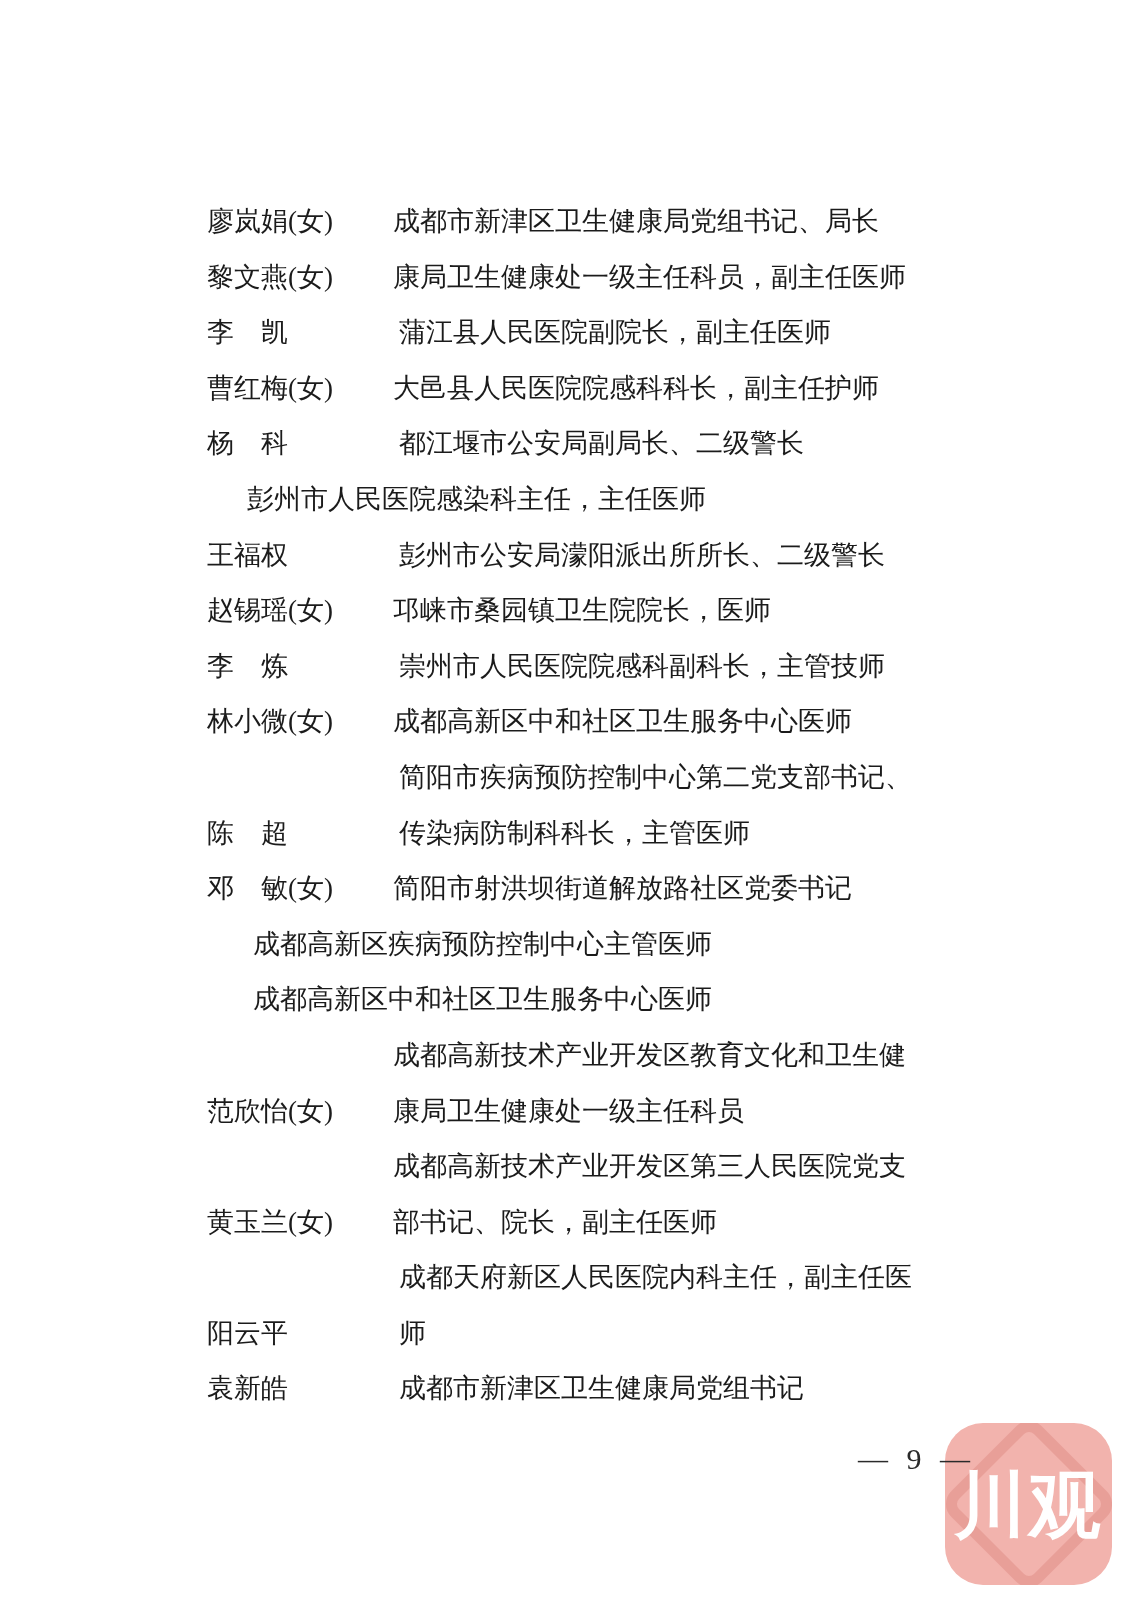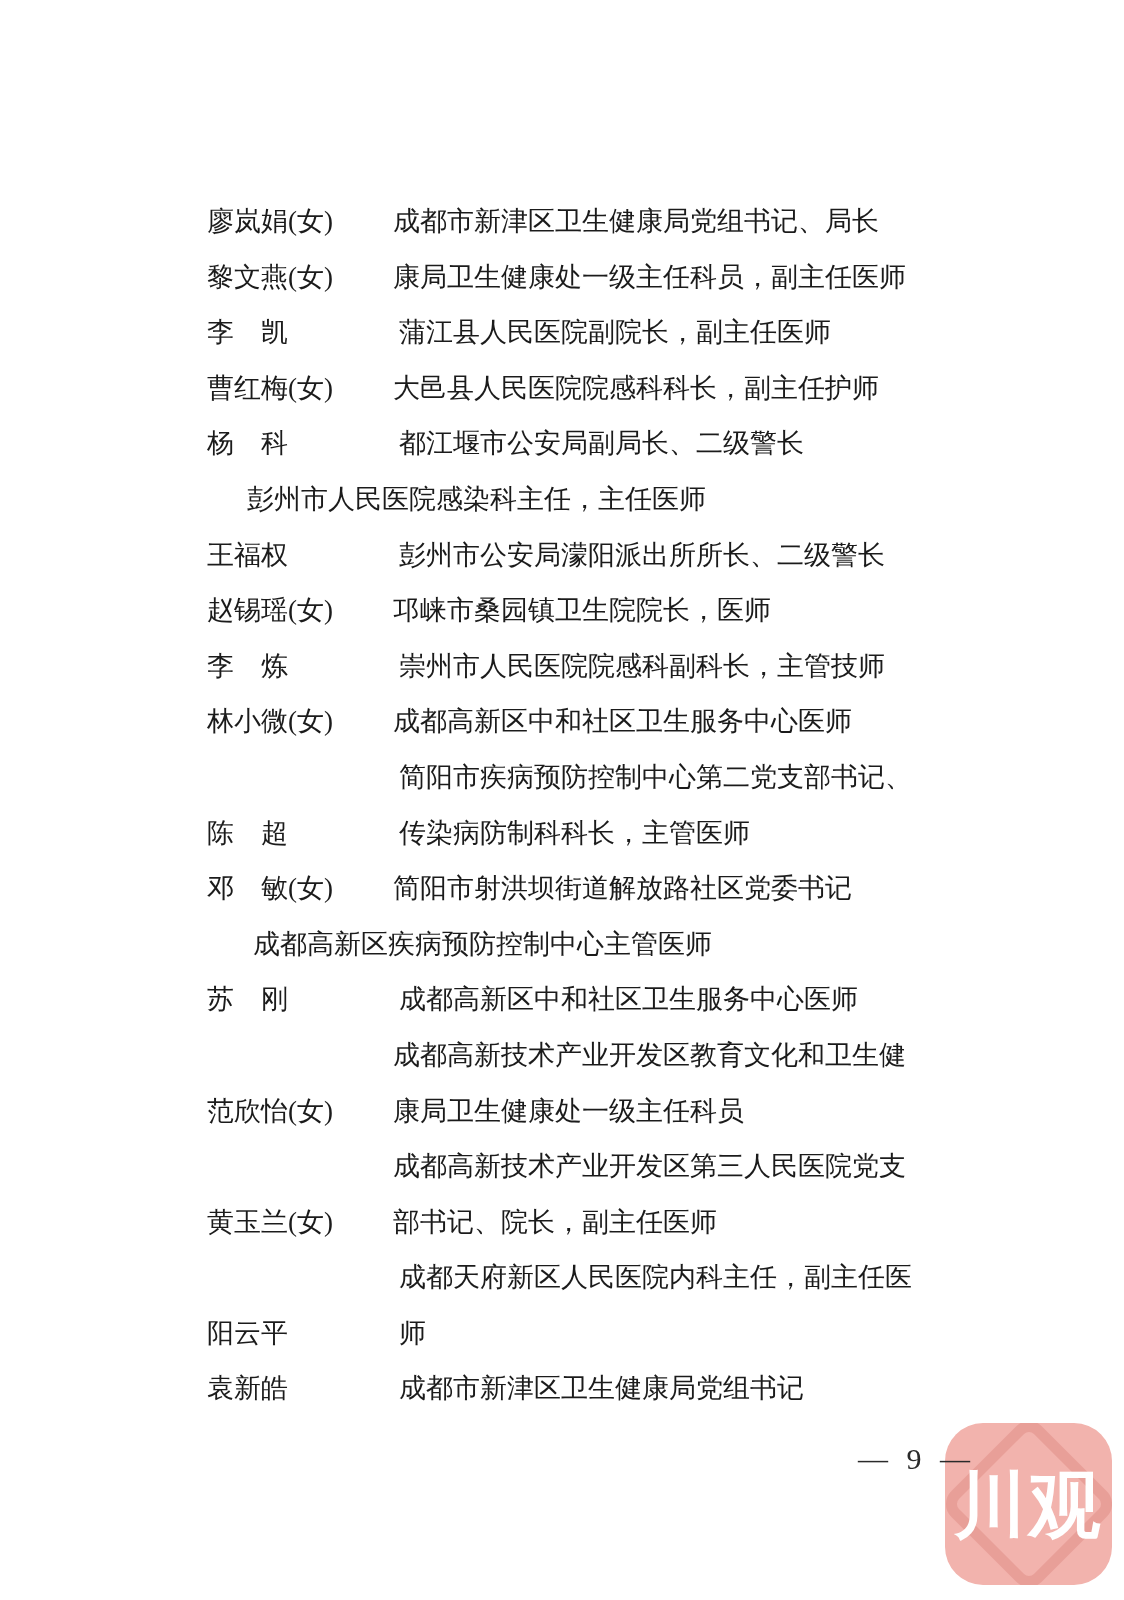--- a/index.html
+++ b/index.html
@@ -181,23 +181,20 @@
     <div class="pos-cell">
         <div class="pos-line">简阳市射洪坝街道解放路社区党委书记</div>
       </div>
   </div>
     <div class="row male">
     <div class="pos-cell">
         <div class="pos-line">成都高新区疾病预防控制中心主管医师</div>
       </div>
   </div>
     <div class="row male">
-    <div class="name-cell">
-      <span>苏　刚</span>
-    </div>
     <div class="pos-cell">
         <div class="pos-line">成都高新区中和社区卫生服务中心医师</div>
       </div>
   </div>
     <div class="row female">
     <div class="name-cell">
       <span>范欣怡</span><span>(女)</span>
     </div>
     <div class="pos-cell">
         <div class="pos-line">成都高新技术产业开发区教育文化和卫生健</div>

